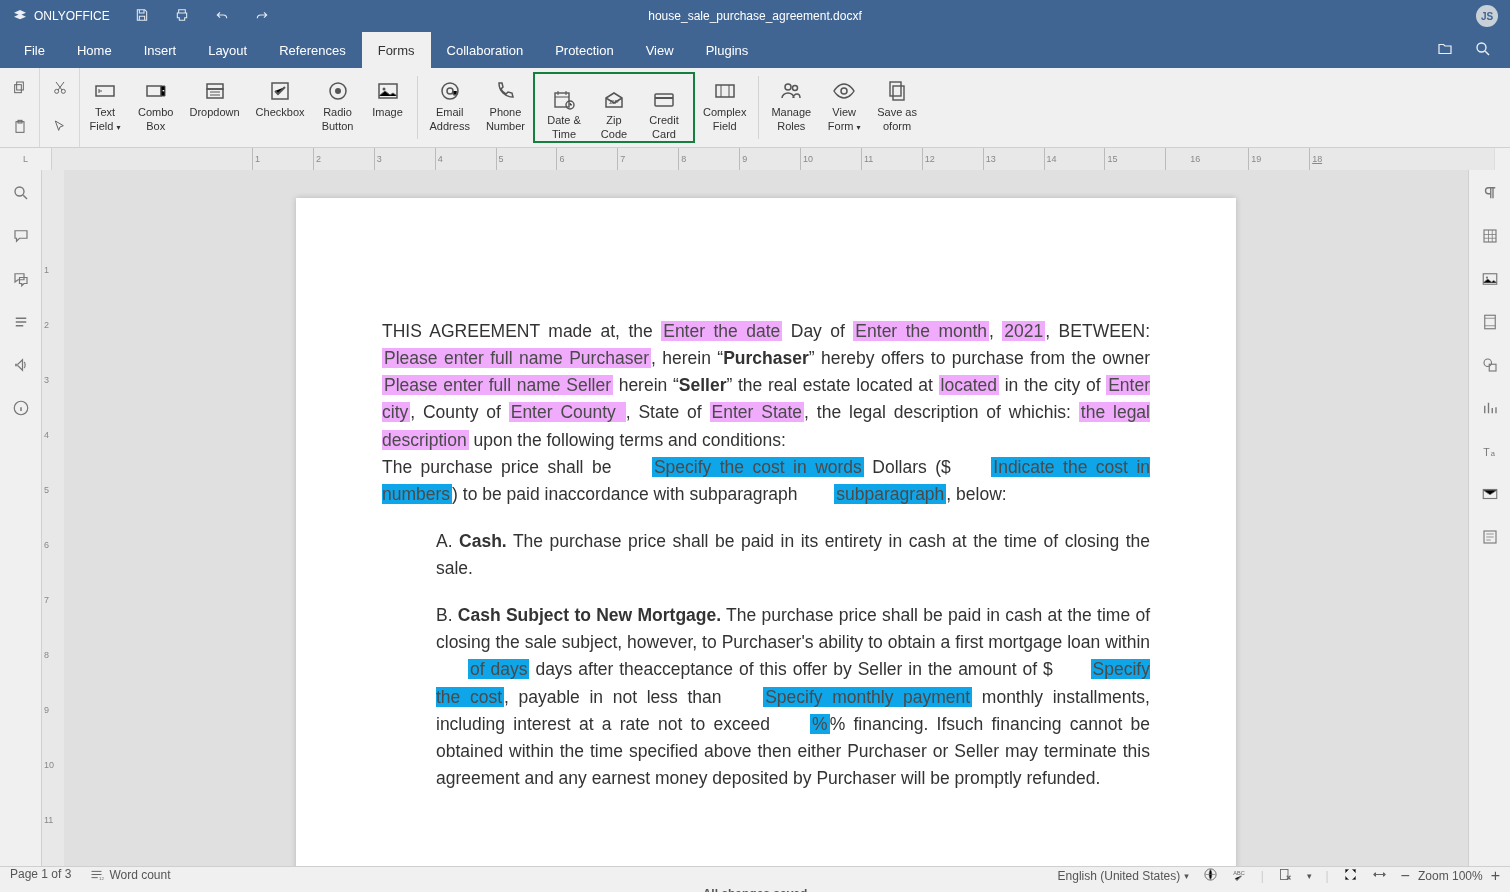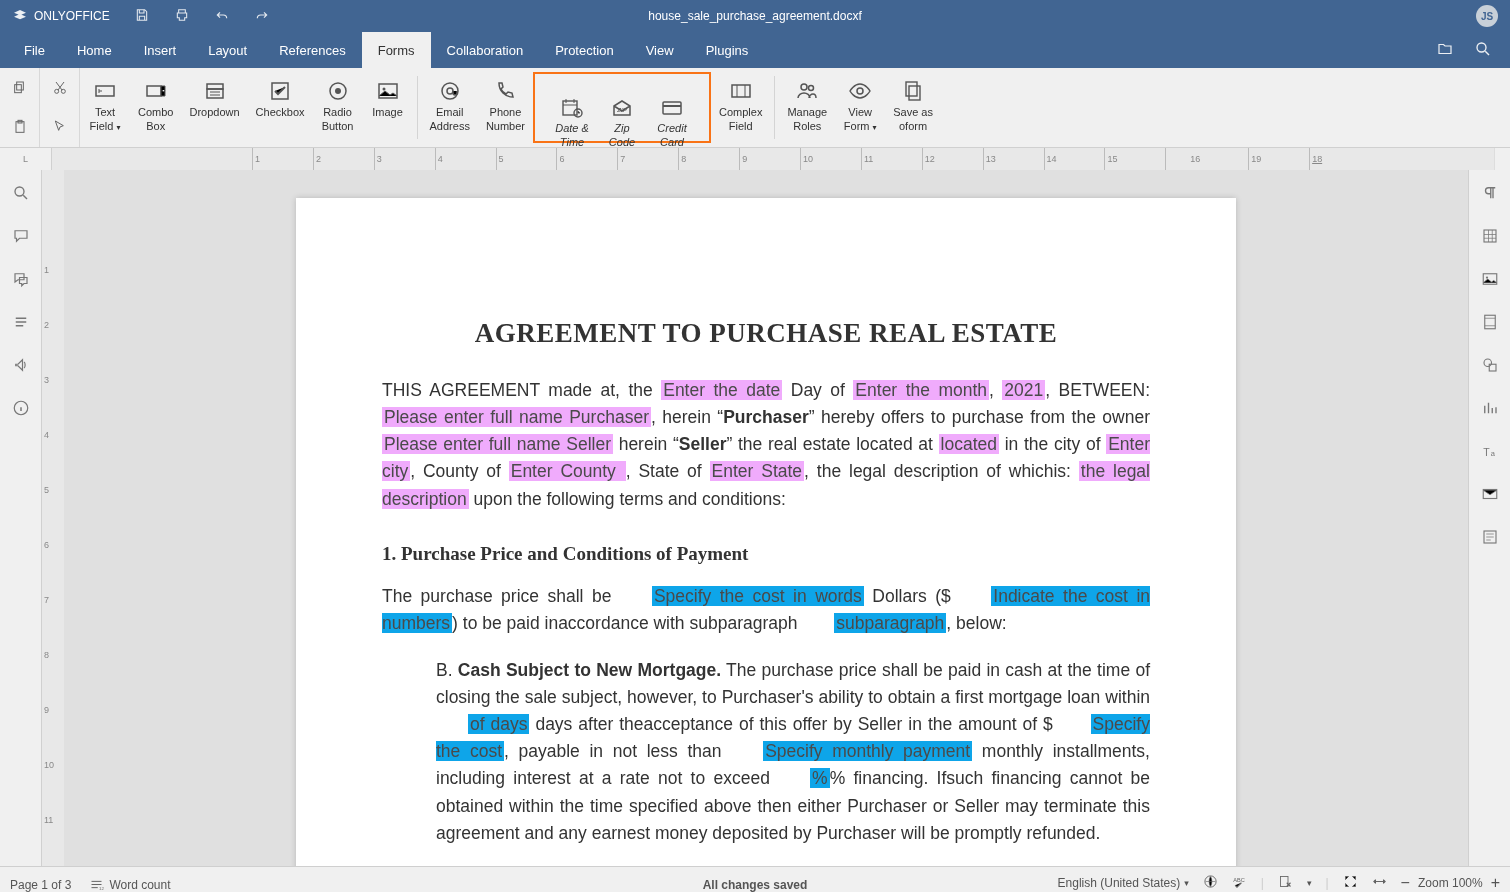--- a/index.html
+++ b/index.html
@@ -26,21 +26,21 @@
 .ribbon { height: 80px; background: #f0f0f0; border-bottom: 1px solid #d0d0d0; display: flex; }
 .ribbon .mini-col { width: 40px; display: flex; flex-direction: column; border-right: 1px solid #d8d8d8; }
 .ribbon .mini-col .mc { flex: 1; display: flex; align-items: center; justify-content: center; }
 .ribbon .mini-col svg { width: 16px; height: 16px; color: #666; }
 .ribbon .groups { display: flex; align-items: stretch; }
 .ribbon .rbtn { display: flex; flex-direction: column; align-items: center; justify-content: flex-start; padding: 10px 8px 4px; cursor: pointer; min-width: 50px; }
 .ribbon .rbtn .ico { height: 26px; display: flex; align-items: center; justify-content: center; }
 .ribbon .rbtn .ico svg { width: 24px; height: 24px; color: #555; }
 .ribbon .rbtn .lbl { font-size: 11px; color: #333; text-align: center; line-height: 1.25; margin-top: 2px; }
 .ribbon .sep { width: 1px; background: #d4d4d4; margin: 8px 4px; }
-.ribbon .highlight-group { border: 2px solid #f97316; margin: 4px 0; padding: 12px; display: flex; font-style: italic; }
+.ribbon .highlight-group { border: 2px solid #15803d; margin: 4px 0; padding: 4px; display: flex; }
 
 
 .ruler-row { height: 22px; background: #f0f0f0; display: flex; }
 .ruler-row .corner { width: 52px; border-right: 1px solid #d0d0d0; display:flex; align-items:center; justify-content:center; font-size:9px; color:#888;}
 .ruler-row .hruler { flex: 1; position: relative; background: #e8e8e8; font-size: 9px; color: #888; }
 .hruler .ticks { position: absolute; left: 200px; right: 140px; top: 0; bottom: 0; display: flex; }
 .hruler .tick { border-left: 1px solid #bbb; height: 100%; padding-left: 2px; display:flex; align-items:center; }
 .hruler .scroll-placeholder { position:absolute; right:0; top:0; width:16px; height:100%; background:#f0f0f0; border-left:1px solid #ddd;}
 
 
@@ -57,21 +57,21 @@
 .field { background: #f0abfc; color: #4a4a4a; padding: 0 2px; }
 .field.alt { background: #0ea5e9; margin-left: 32px; }
 .sub { margin-left: 54px; margin-top: 20px; }
 .right-rail { width: 42px; background: #f0f0f0; border-left: 1px solid #d0d0d0; display: flex; flex-direction: column; align-items: center; gap: 22px; padding-top: 14px; }
 .right-rail svg { width: 18px; height: 18px; color: #777; }
 .canvas::-webkit-scrollbar { width: 14px; }
 .canvas::-webkit-scrollbar-thumb { background: #c0c0c0; }
 .canvas::-webkit-scrollbar-track { background: #f0f0f0; }
 
 
-.statusbar { height: 26px; background: #f0f0f0; border-top: 1px solid #cfcfcf; display: flex; align-items: flex-end; font-size: 12px; color: #555; padding: 0 10px; gap: 18px; }
+.statusbar { height: 26px; background: #f0f0f0; border-top: 1px solid #cfcfcf; display: flex; align-items: flex-start; font-size: 12px; color: #555; padding: 0 10px; gap: 18px; }
 .statusbar .center { position: absolute; left: 50%; transform: translateX(-50%); margin-top: 20px; }
 .statusbar .right { margin-left: auto; display: flex; align-items: center; gap: 14px; }
 .statusbar svg { width: 15px; height: 15px; color: #666; }
 .statusbar .zoom { display: flex; align-items: center; gap: 8px; }
 </style>
 </head>
 <body>
 
 <div class="titlebar">
   <div class="logo">
@@ -376,27 +376,28 @@
       <div class="vt" style="top: 370px;">6</div>
       <div class="vt" style="top: 425px;">7</div>
       <div class="vt" style="top: 480px;">8</div>
       <div class="vt" style="top: 535px;">9</div>
       <div class="vt" style="top: 590px;">10</div>
       <div class="vt" style="top: 645px;">11</div>
     </div>
 
   <div class="canvas">
     <div class="page">
-      <h1>AGREEMENT TO PURCHASE REAL ESTATE</h1>
       <p class="para">
         <span>THIS AGREEMENT made at, the  </span><span class="field">Enter the date</span><span> Day of </span><span class="field">Enter the month</span><span>, </span><span class="field">2021</span><span>, BETWEEN: </span><span class="field">Please enter full name Purchaser</span><span>, herein “</span><b>Purchaser</b><span>” hereby offers to purchase from the owner </span><span class="field">Please enter full name Seller</span><span> herein “</span><b>Seller</b><span>” the real estate located at </span><span class="field">located</span><span> in the city of </span><span class="field">Enter city</span><span>, County of </span><span class="field">Enter County </span><span>,  State of </span><span class="field">Enter State</span><span>, the legal description of whichis: </span><span class="field">the legal description</span><span> upon the following terms and conditions:</span>
       </p>
-      <h2>1.      Purchase Price and Conditions of Payment</h2>
       <p class="para">
         <span>The purchase price shall be </span><span class="field alt">Specify the cost in words</span><span> Dollars ($ </span><span class="field alt">Indicate the cost in numbers</span><span>) to be paid inaccordance with subparagraph </span><span class="field alt">subparagraph</span><span>, below:</span>
+      </p>
+      <p class="para sub">
+        <span>A. </span><b>Cash.</b><span> The purchase price shall be paid in its entirety in cash at the time of closing the sale.</span>
       </p>
       <p class="para sub">
         <span>B. </span><b>Cash Subject to New Mortgage.</b><span> The purchase price shall be paid in cash at the time of closing the sale subject, however, to Purchaser's ability to obtain a first mortgage loan within </span><span class="field alt">of days</span><span> days after theacceptance of this offer by Seller in the amount of $ </span><span class="field alt">Specify the cost</span><span>, payable in not less than </span><span class="field alt">Specify monthly payment</span><span> monthly installments, including interest at a rate not to exceed </span><span class="field alt">%</span><span>% financing. Ifsuch financing cannot be obtained within the time specified above then either Purchaser or Seller may terminate this agreement and any earnest money deposited by Purchaser will be promptly refunded.</span>
       </p>
     </div>
   </div>
 
   <div class="right-rail">
     <span><svg viewBox="0 0 24 24">
           <path fill="none" stroke="currentColor" stroke-width="1.8" d="M10 5h9M13 5v14M16 5v14M10 5a4 4 0 000 8h3"></path>

